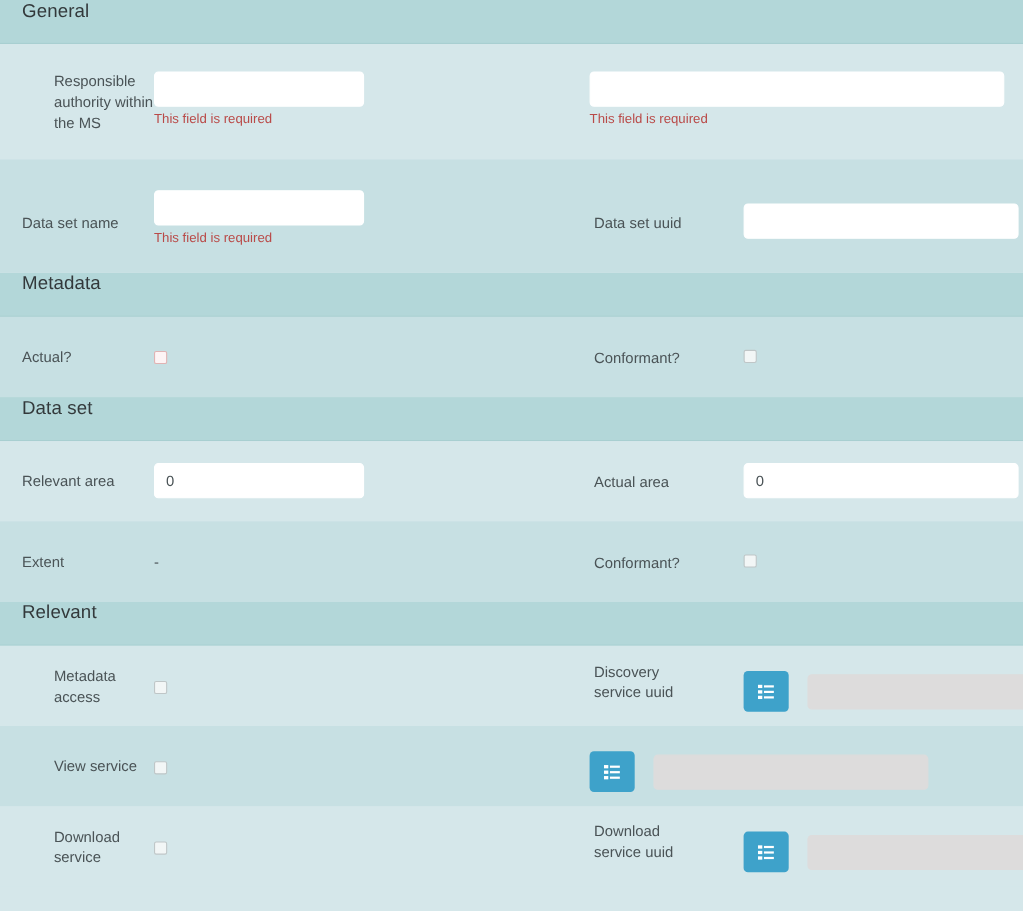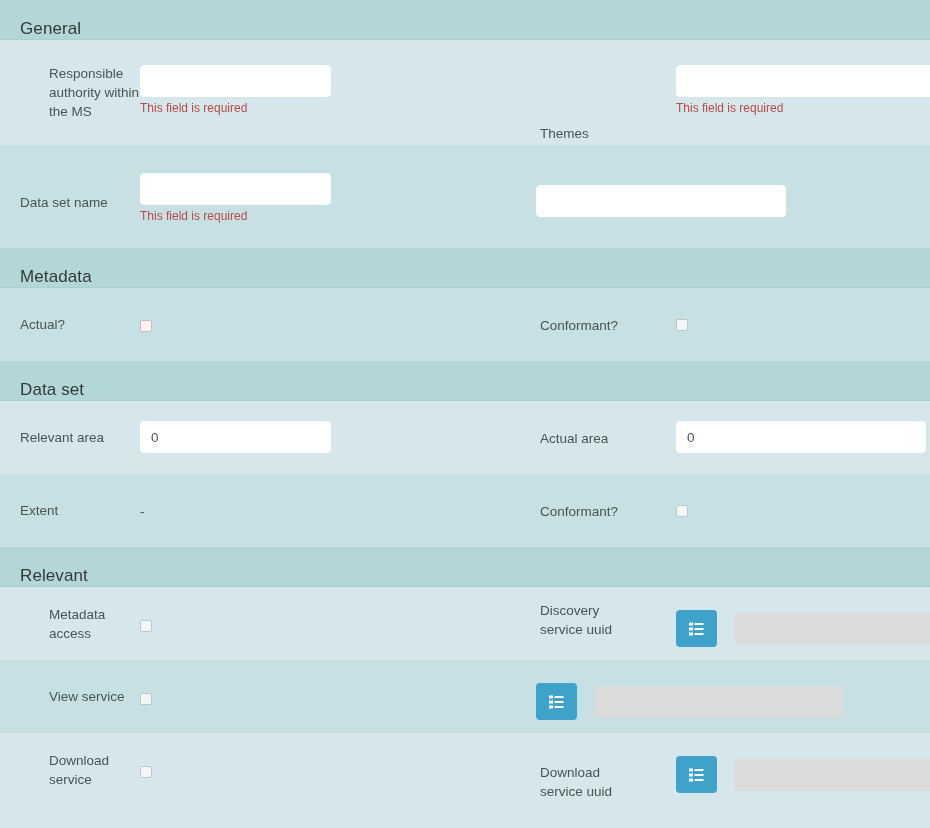--- a/index.html
+++ b/index.html
@@ -13,21 +13,21 @@
     font-family: "Liberation Sans", "DejaVu Sans", sans-serif;
   }
 
   .form-wrap { width: 930px; }
 
   
   .section-header {
     background: #b3d7d9;
     height: 40px;
     display: flex;
-    align-items: flex-end;
+    align-items: flex-start;
     padding: 0 0 0 20px;
     border-bottom: 1px solid #a8cfd1;
   }
   .section-header .section-title {
     font-size: 17px;
     color: #33393b;
     font-weight: normal;
     letter-spacing: .1px;
   }
 
@@ -147,43 +147,43 @@
   <div class="row shade-a h-row-tall">
     <div class="cell label-cell">
       <span class="field-label narrow">Responsible authority within the MS</span>
     </div>
     <div class="cell" style="width:395px">
       <div class="inputgroup" style="left:0px; top:25px;">
         <input class="txt" style="width: 191px;" placeholder="">
         <span class="err">This field is required</span>
       </div>
     </div>
-    <div class="cell" style="width:140px;">
-      <div style="position:absolute; left:5px; top:84px;">
-        <span class="field-label">Themes</span>
-      </div>
-    </div>
     <div class="cell" style="flex:1">
       <div class="inputgroup" style="left:1px; top:25px;">
         <input class="txt" style="width: 377px;" placeholder="">
         <span class="err">This field is required</span>
       </div>
     </div>
   </div>
 
   <div class="row shade-b h-row-med">
     <div class="cell label-cell">
       <div style="position:absolute; left:20px; top:48px;">
         <span class="field-label">Data set name</span>
       </div>
     </div>
     <div class="cell" style="width:395px">
       <div class="inputgroup" style="left:0px; top:28px;">
         <input class="txt" style="width: 191px;" placeholder="">
         <span class="err">This field is required</span>
+      </div>
+    </div>
+    <div class="cell" style="width:140px;">
+      <div style="position:absolute; left:5px; top:48px;">
+        <span class="field-label">Data set uuid</span>
       </div>
     </div>
     <div class="cell" style="flex:1">
       <div class="inputgroup" style="left:1px; top:40px;">
         <input class="txt" style="width: 250px;" placeholder="">
       </div>
     </div>
   </div>
 
   <div class="section-header">
@@ -325,21 +325,21 @@
   <div class="row shade-a h-row-svc">
     <div class="cell label-cell">
       <span class="field-label narrow">Download service</span>
     </div>
     <div class="cell" style="width:395px">
       <div style="position:absolute; left:0px; top:31px;">
         <input type="checkbox" class="cb" style="">
       </div>
     </div>
     <div class="cell" style="width:140px;">
-      <div style="position:absolute; left:5px; top:30px;text-decoration:underline;">
+      <div style="position:absolute; left:5px; top:13px;text-decoration:underline;">
         <span class="field-label narrow2" style="display:inline-block">Download service uuid</span>
       </div>
     </div>
     <div class="cell" style="flex:1">
       <div style="position:absolute; left:1px; top:23px; display:flex; align-items:center; gap:17px;">
         <button class="btn-list">
           <span>
             <svg width="15" height="14" viewBox="0 0 15 14" aria-hidden="true">
               <rect x="0" y="0.5" width="4" height="3" fill="#ffffff"></rect>
               <rect x="5.5" y="1" width="9" height="2" fill="#ffffff"></rect>

